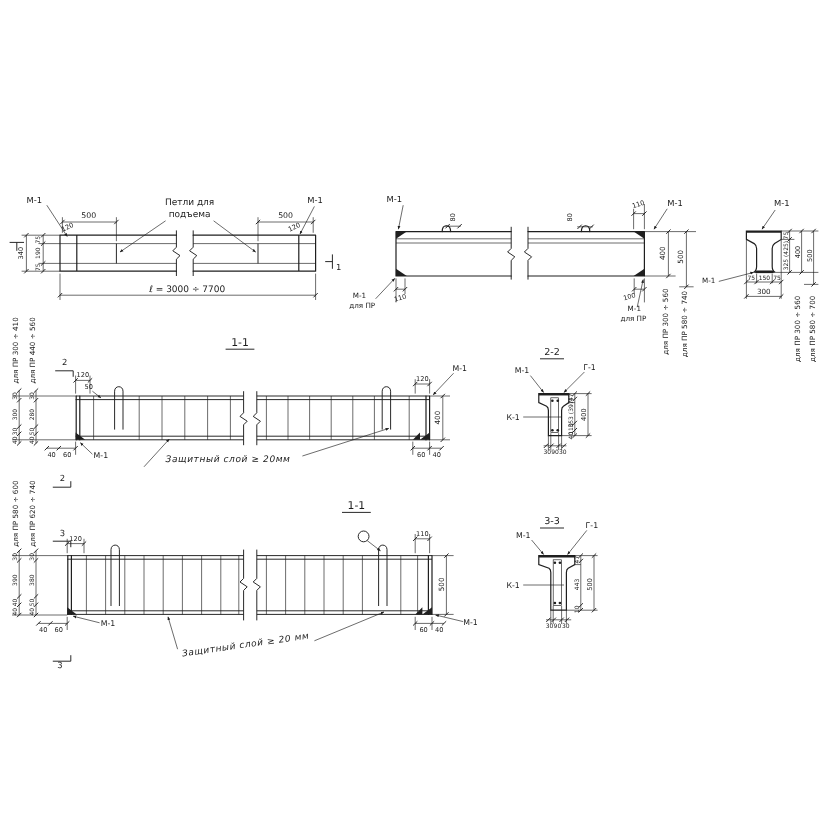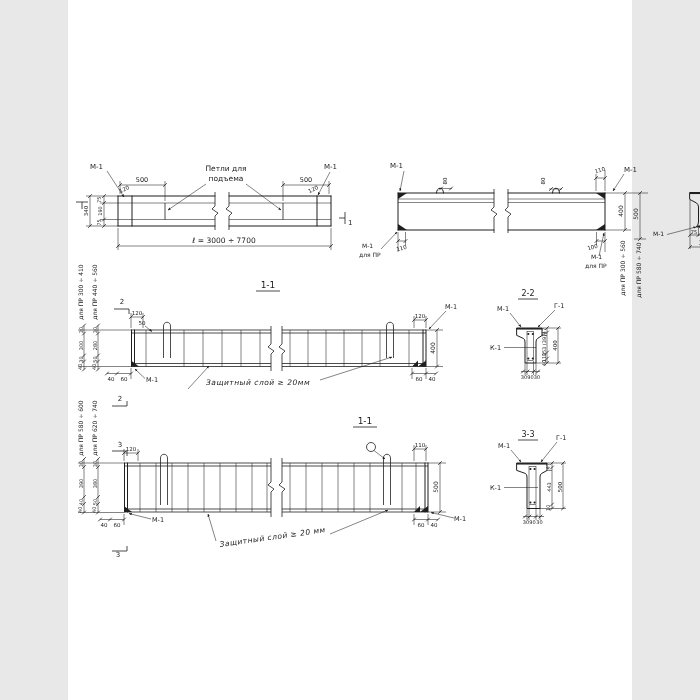--- a/index.html
+++ b/index.html
@@ -1,16 +1,16 @@
 <!DOCTYPE html>
 <html><head>
 <meta charset="utf-8">
 <style>
   html,body{margin:0;padding:0;background:#e8e8e8;}
-  .page{width:564px;height:700px;background:#ffffff;position:relative;margin:0 auto;text-align:center;}
+  .page{width:700px;height:700px;background:#ffffff;position:relative;margin:0 auto;text-align:center;}
   svg{display:block}
   svg text{font-family:"DejaVu Sans",sans-serif;fill:#1b1b1b;}
   .ln{stroke:#1f1f1f;stroke-width:1;fill:none;stroke-linecap:round;}
   .lt{stroke:#1f1f1f;stroke-width:1.5;fill:none;}
   .th{stroke:#1f1f1f;stroke-width:.55;fill:none;}
   .md{stroke:#1f1f1f;stroke-width:.8;fill:none;}
   .fl{fill:#1f1f1f;stroke:none;}
   .t5{font-size:5px}.t55{font-size:5.5px}.t6{font-size:6px}.t65{font-size:6.5px}
   .t7{font-size:7px}.t75{font-size:7.5px}.t8{font-size:8px}.t9{font-size:9px}
   .mid{text-anchor:middle}

